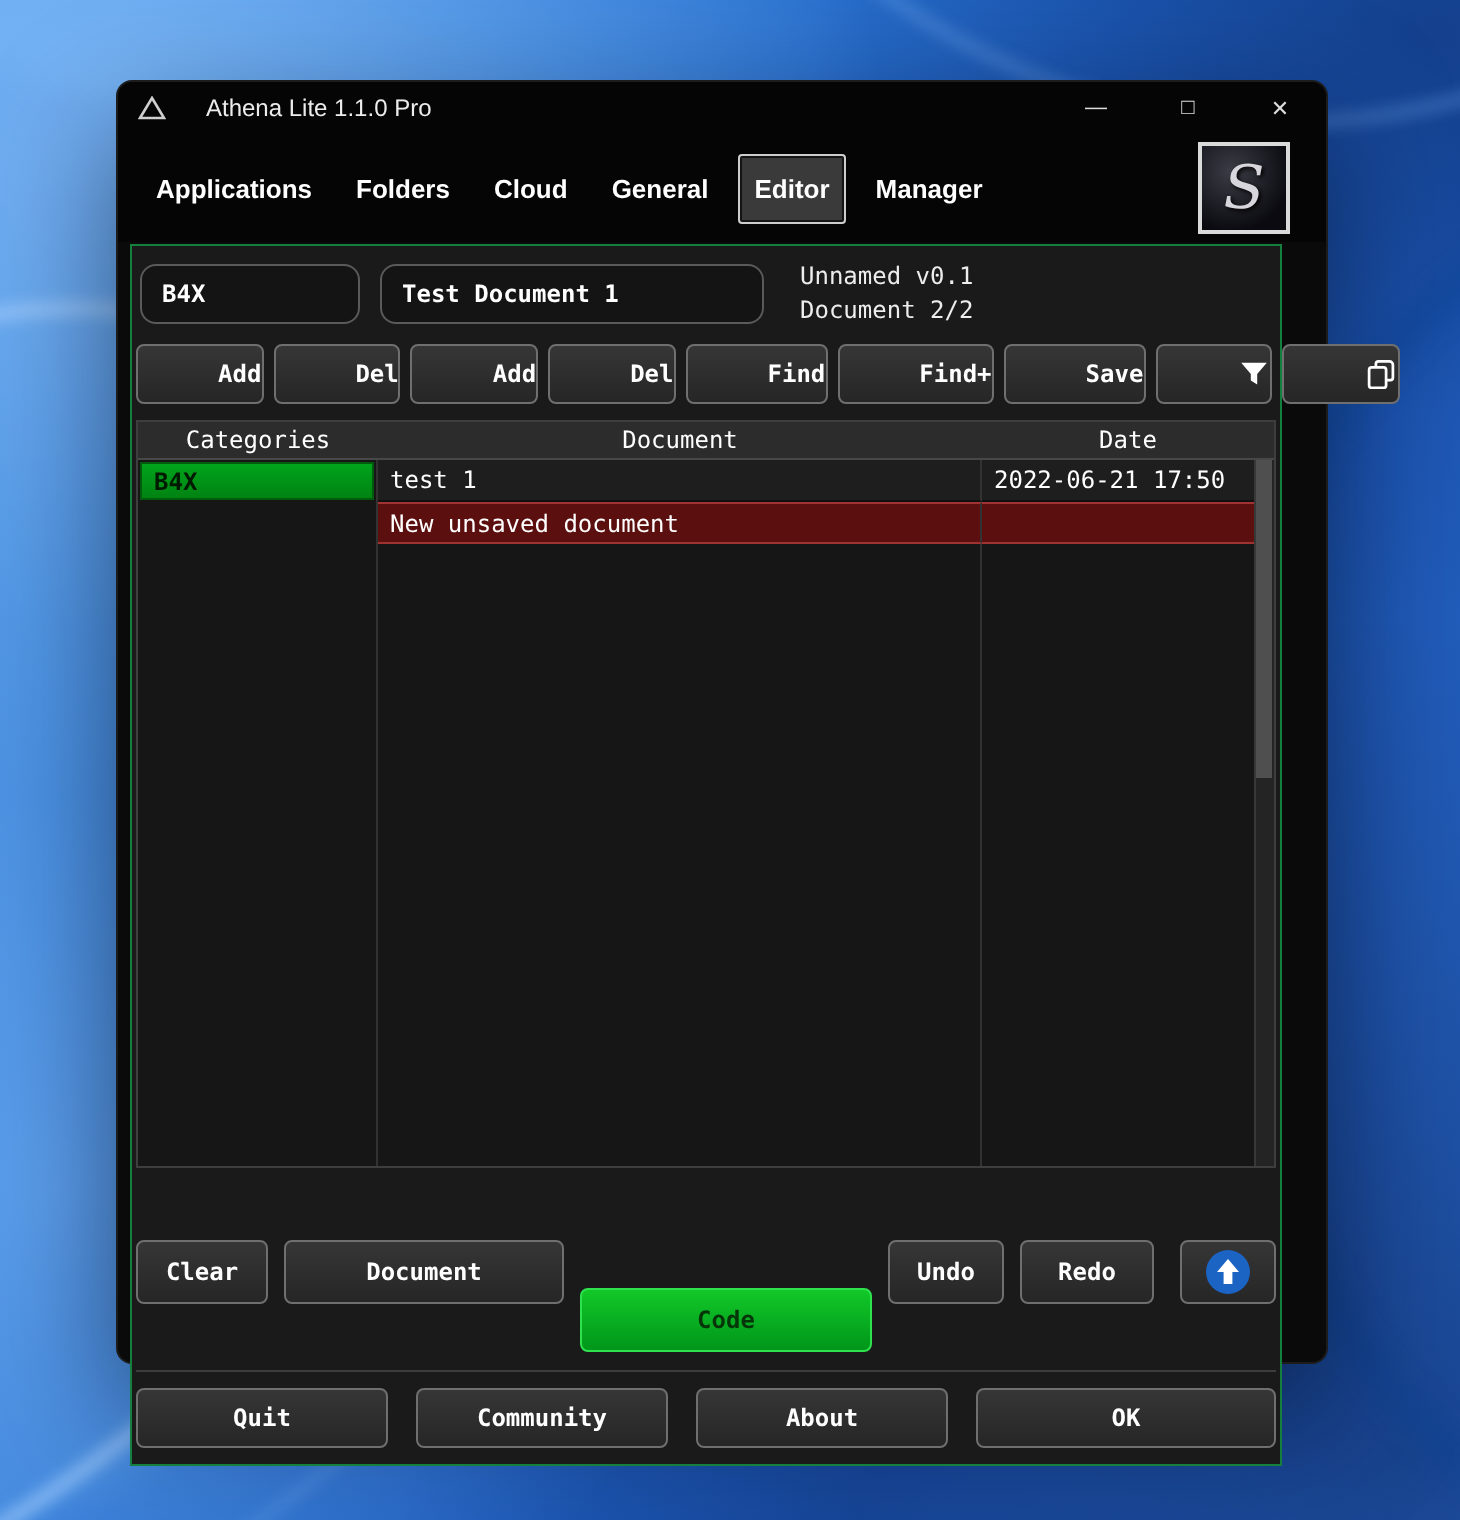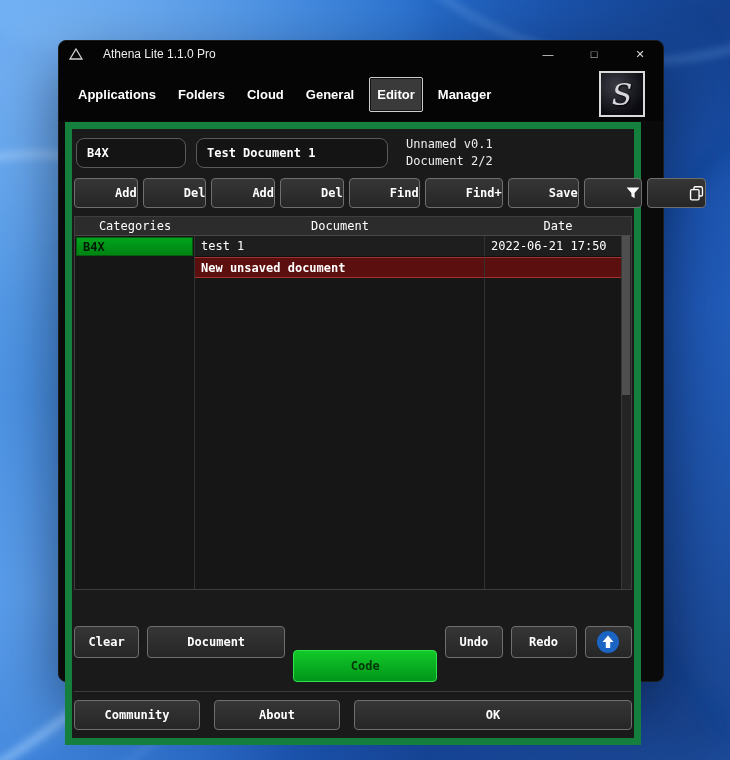--- a/index.html
+++ b/index.html
@@ -36,21 +36,21 @@
   .tab { color: #ffffff; font-weight: bold; font-size: 13px; padding: 9px 7px; white-space: nowrap; }
   .tab.active { background: #3a3a3a; border: 1px solid #cdcdcd; border-radius: 2px;
     box-shadow: inset 0 0 0 1px #141414; }
   .brand { margin-left: auto; margin-right: 18px; width: 46px; height: 46px;
     border: 2px solid #dadada; display: flex; align-items: center; justify-content: center;
     background: radial-gradient(circle at 35% 30%, #3c3c46, #0a0a10 75%); }
   .brand-letter { font-family: "DejaVu Serif", serif; font-style: italic;
     font-size: 30px; color: #d6d6dc; text-shadow: 1px 1px 2px #000; }
 
   
-  .panel { margin: 1px 22px 0 6px; border: 7px solid #15803d; background: #1a1a1a;
+  .panel { margin: 1px 22px 0 6px; border: 1px solid #15803d; background: #1a1a1a;
     padding: 0 2px; }
   .mono { font-family: "DejaVu Sans Mono", monospace; }
 
   .fields-row { display: flex; align-items: center; padding: 7px 2px; }
   .field { height: 30px; background: #141414; border: 1px solid #5a5a5a; border-radius: 8px;
     color: #ffffff; font-family: "DejaVu Sans Mono", monospace; font-size: 12px; font-weight: 600;
     padding: 0 10px; outline: none; }
   .field.cat { width: 110px; margin-right: 10px; }
   .field.doc { width: 192px; }
   .statusblock { margin-left: 18px; color: #ededed; font-size: 12px; line-height: 17px; }
@@ -71,21 +71,21 @@
   .tbody { position: relative; flex: 1; background: #161616; display: flex; flex-direction: column; overflow: hidden; }
   .trow { display: flex; height: 21px; flex-shrink: 0; }
   .trow.filler { flex: 1; height: auto; }
   .td { color: #ffffff; font-size: 12px; display: flex; align-items: center; padding: 0 6px; }
   .bdr-r { border-right: 1px solid #323232; }
   .row-normal { background: #1e1e1e; border-bottom: 1px solid #101010; }
   .catcell { flex: 1; margin: 1px; height: 19px; display: flex; align-items: center; padding: 0 6px;
     background: linear-gradient(var(--selected-category-green, #00a41c), #008312);
     border: 1px solid #005c0c; color: #001a00; font-weight: bold; font-size: 12px; }
   .red { background: var(--unsaved-row-red, #5c0f0f);
-    border-top: 1px solid #a03232; border-bottom: 1px solid #a03232; font-weight: bold; }
+    border-top: 1px solid #a03232; border-bottom: 1px solid #a03232; }
   .vscroll { position: absolute; top: 0; right: 0; bottom: 0; width: 10px;
     background: #242424; border-left: 1px solid #383838; }
   .vthumb { position: absolute; top: 0; right: 1px; width: 8px; height: 45%; background: #4f4f4f; }
 
   
   .actions-row { display: flex; gap: 8px; align-items: center; padding: 12px 0 8px; }
   .abtn { height: 32px; }
   .w-clear { width: 66px; } .w-document { width: 140px; } .w-code { width: 146px; margin-top: 48px; }
   .w-undo { width: 58px; } .w-redo { width: 67px; }
   .abtn.code { background: linear-gradient(#12c828, #00961a);
@@ -218,19 +218,20 @@
         <svg width="24" height="24" viewBox="0 0 24 24">
           <circle cx="12" cy="12" r="11" fill="var(--up-button-blue, #1b64c4)"></circle>
           <path d="M12 5.5 L17.5 12 H14.2 V18 H9.8 V12 H6.5 Z" fill="#ffffff"></path>
         </svg>
       </div>
     </div>
 
     <div class="separator"></div>
 
     <div class="footer-row">
+      <div class="btn fbtn w-quit">Quit</div>
       <div class="btn fbtn w-community">Community</div>
       <div class="btn fbtn w-about">About</div>
       <div class="btn fbtn w-ok">OK</div>
     </div>
 
   </div>
 </div>
 
 </body></html>

